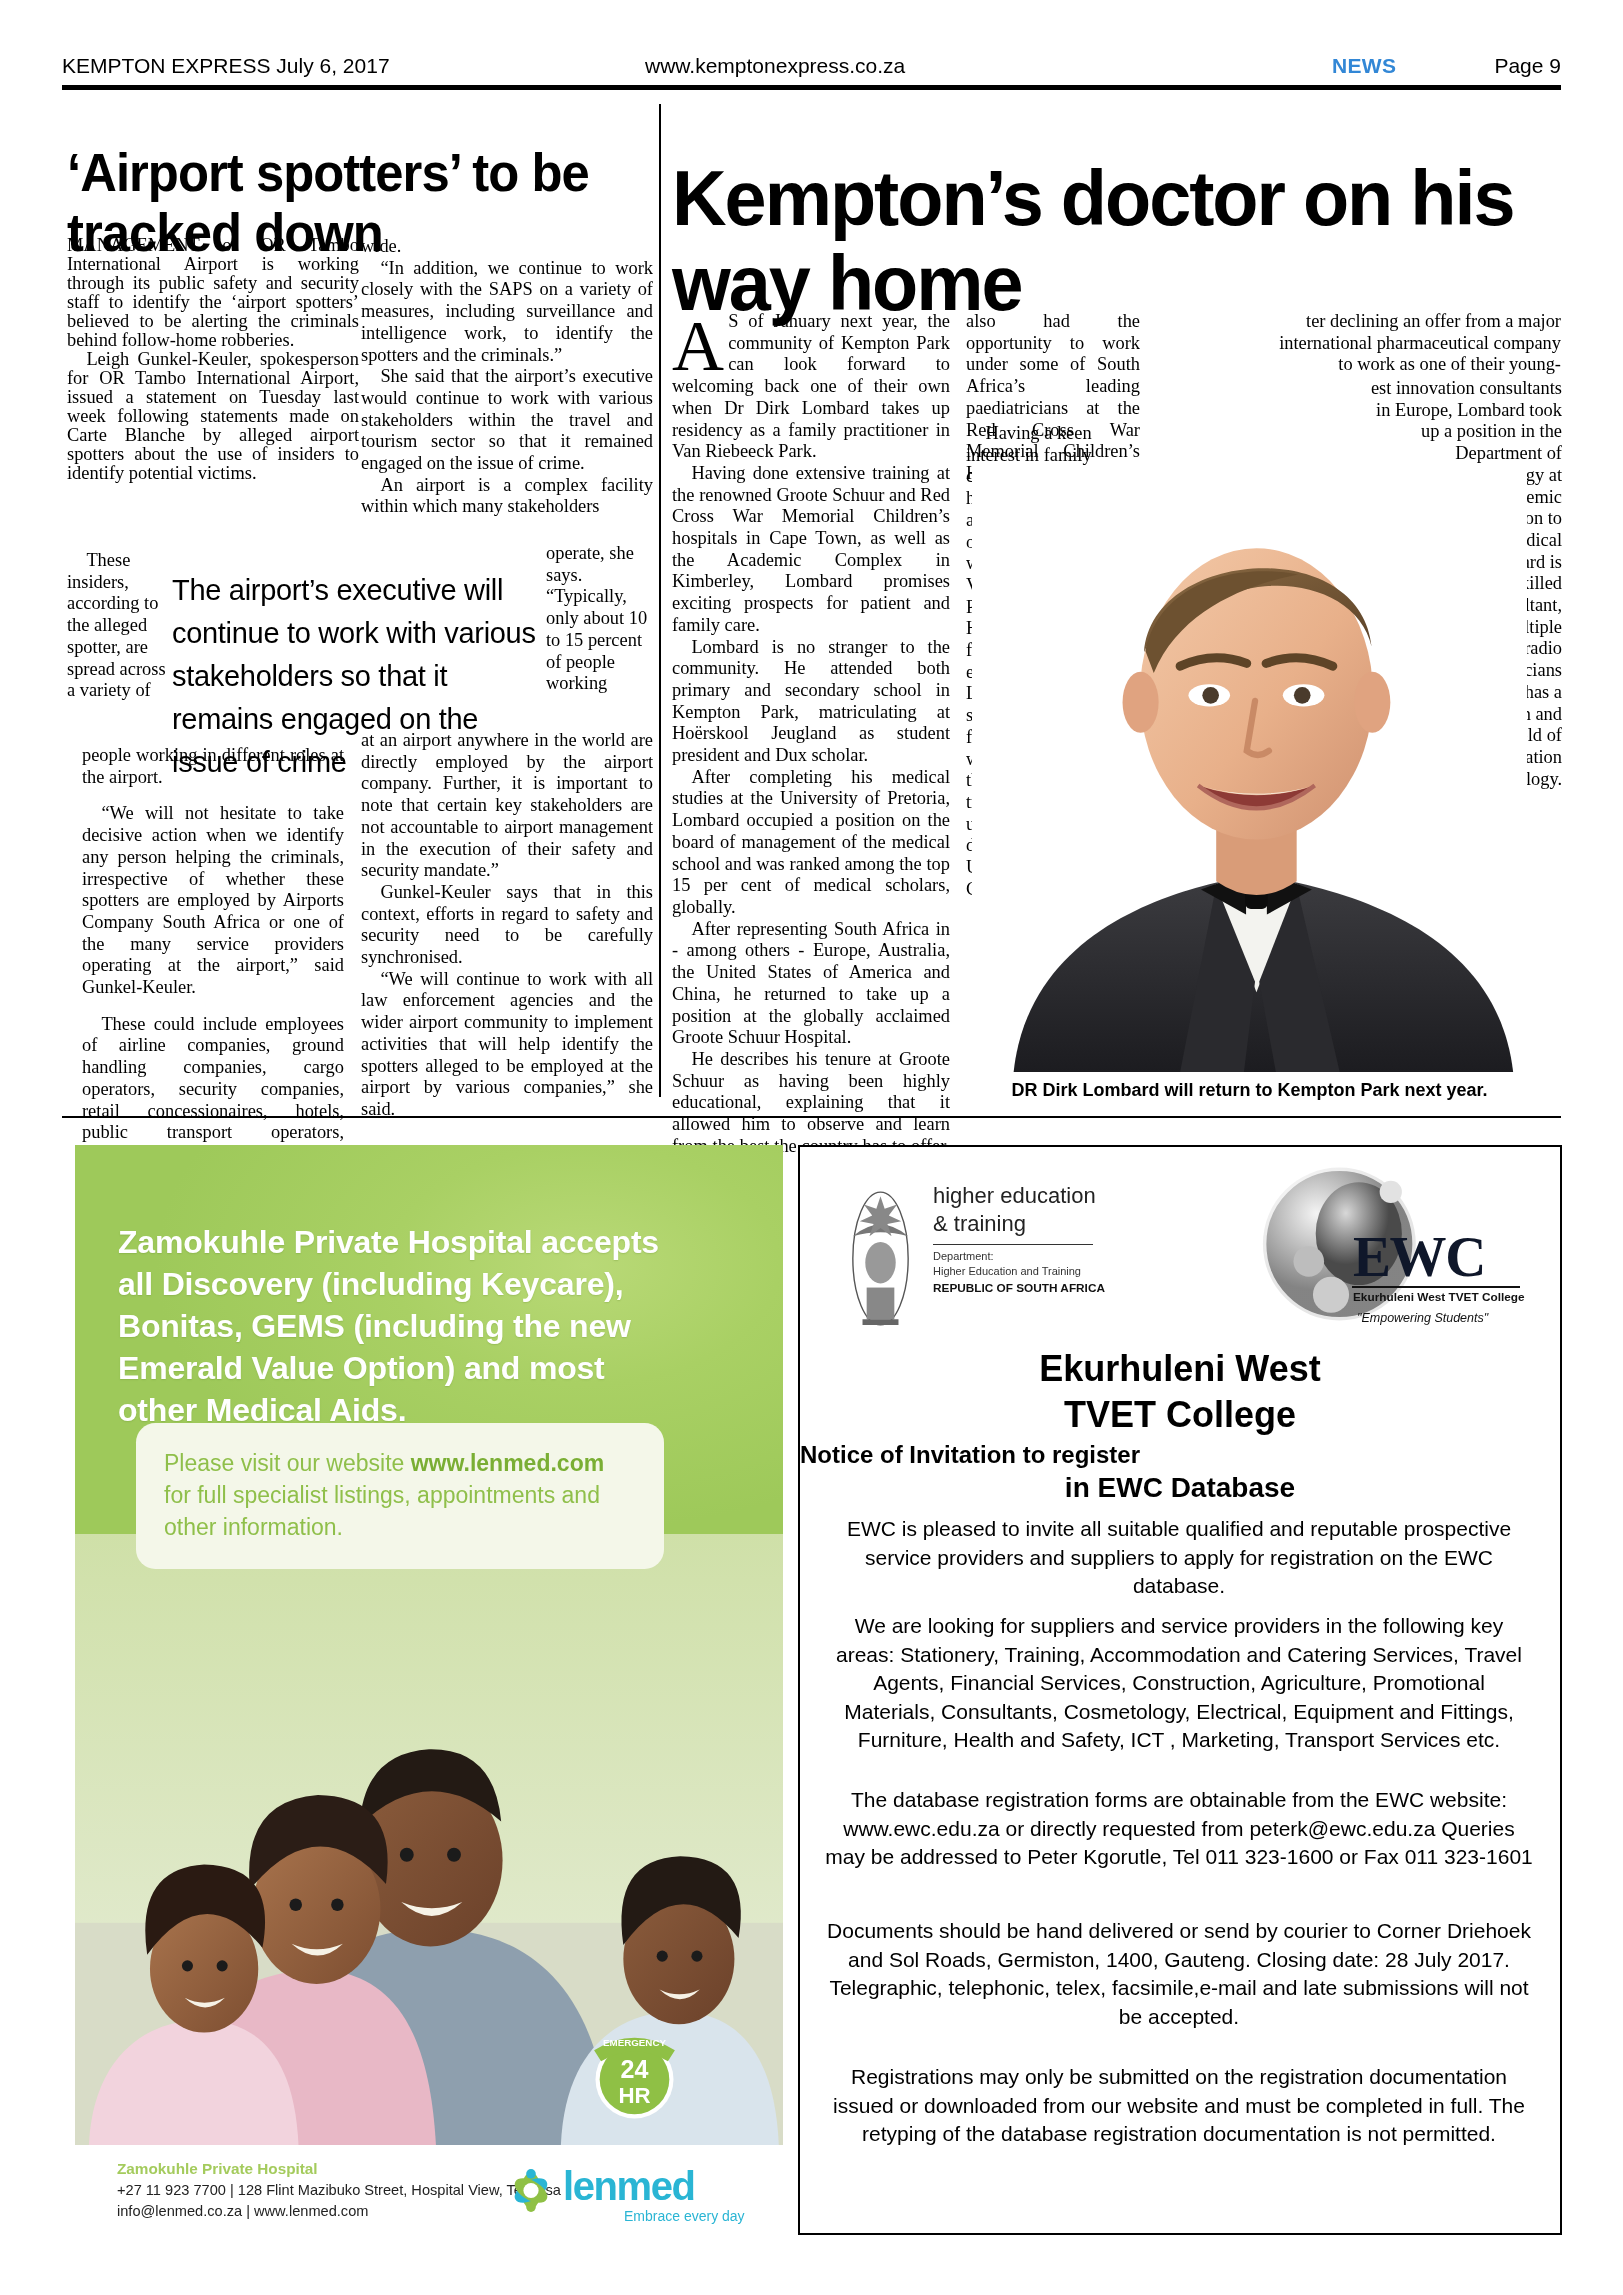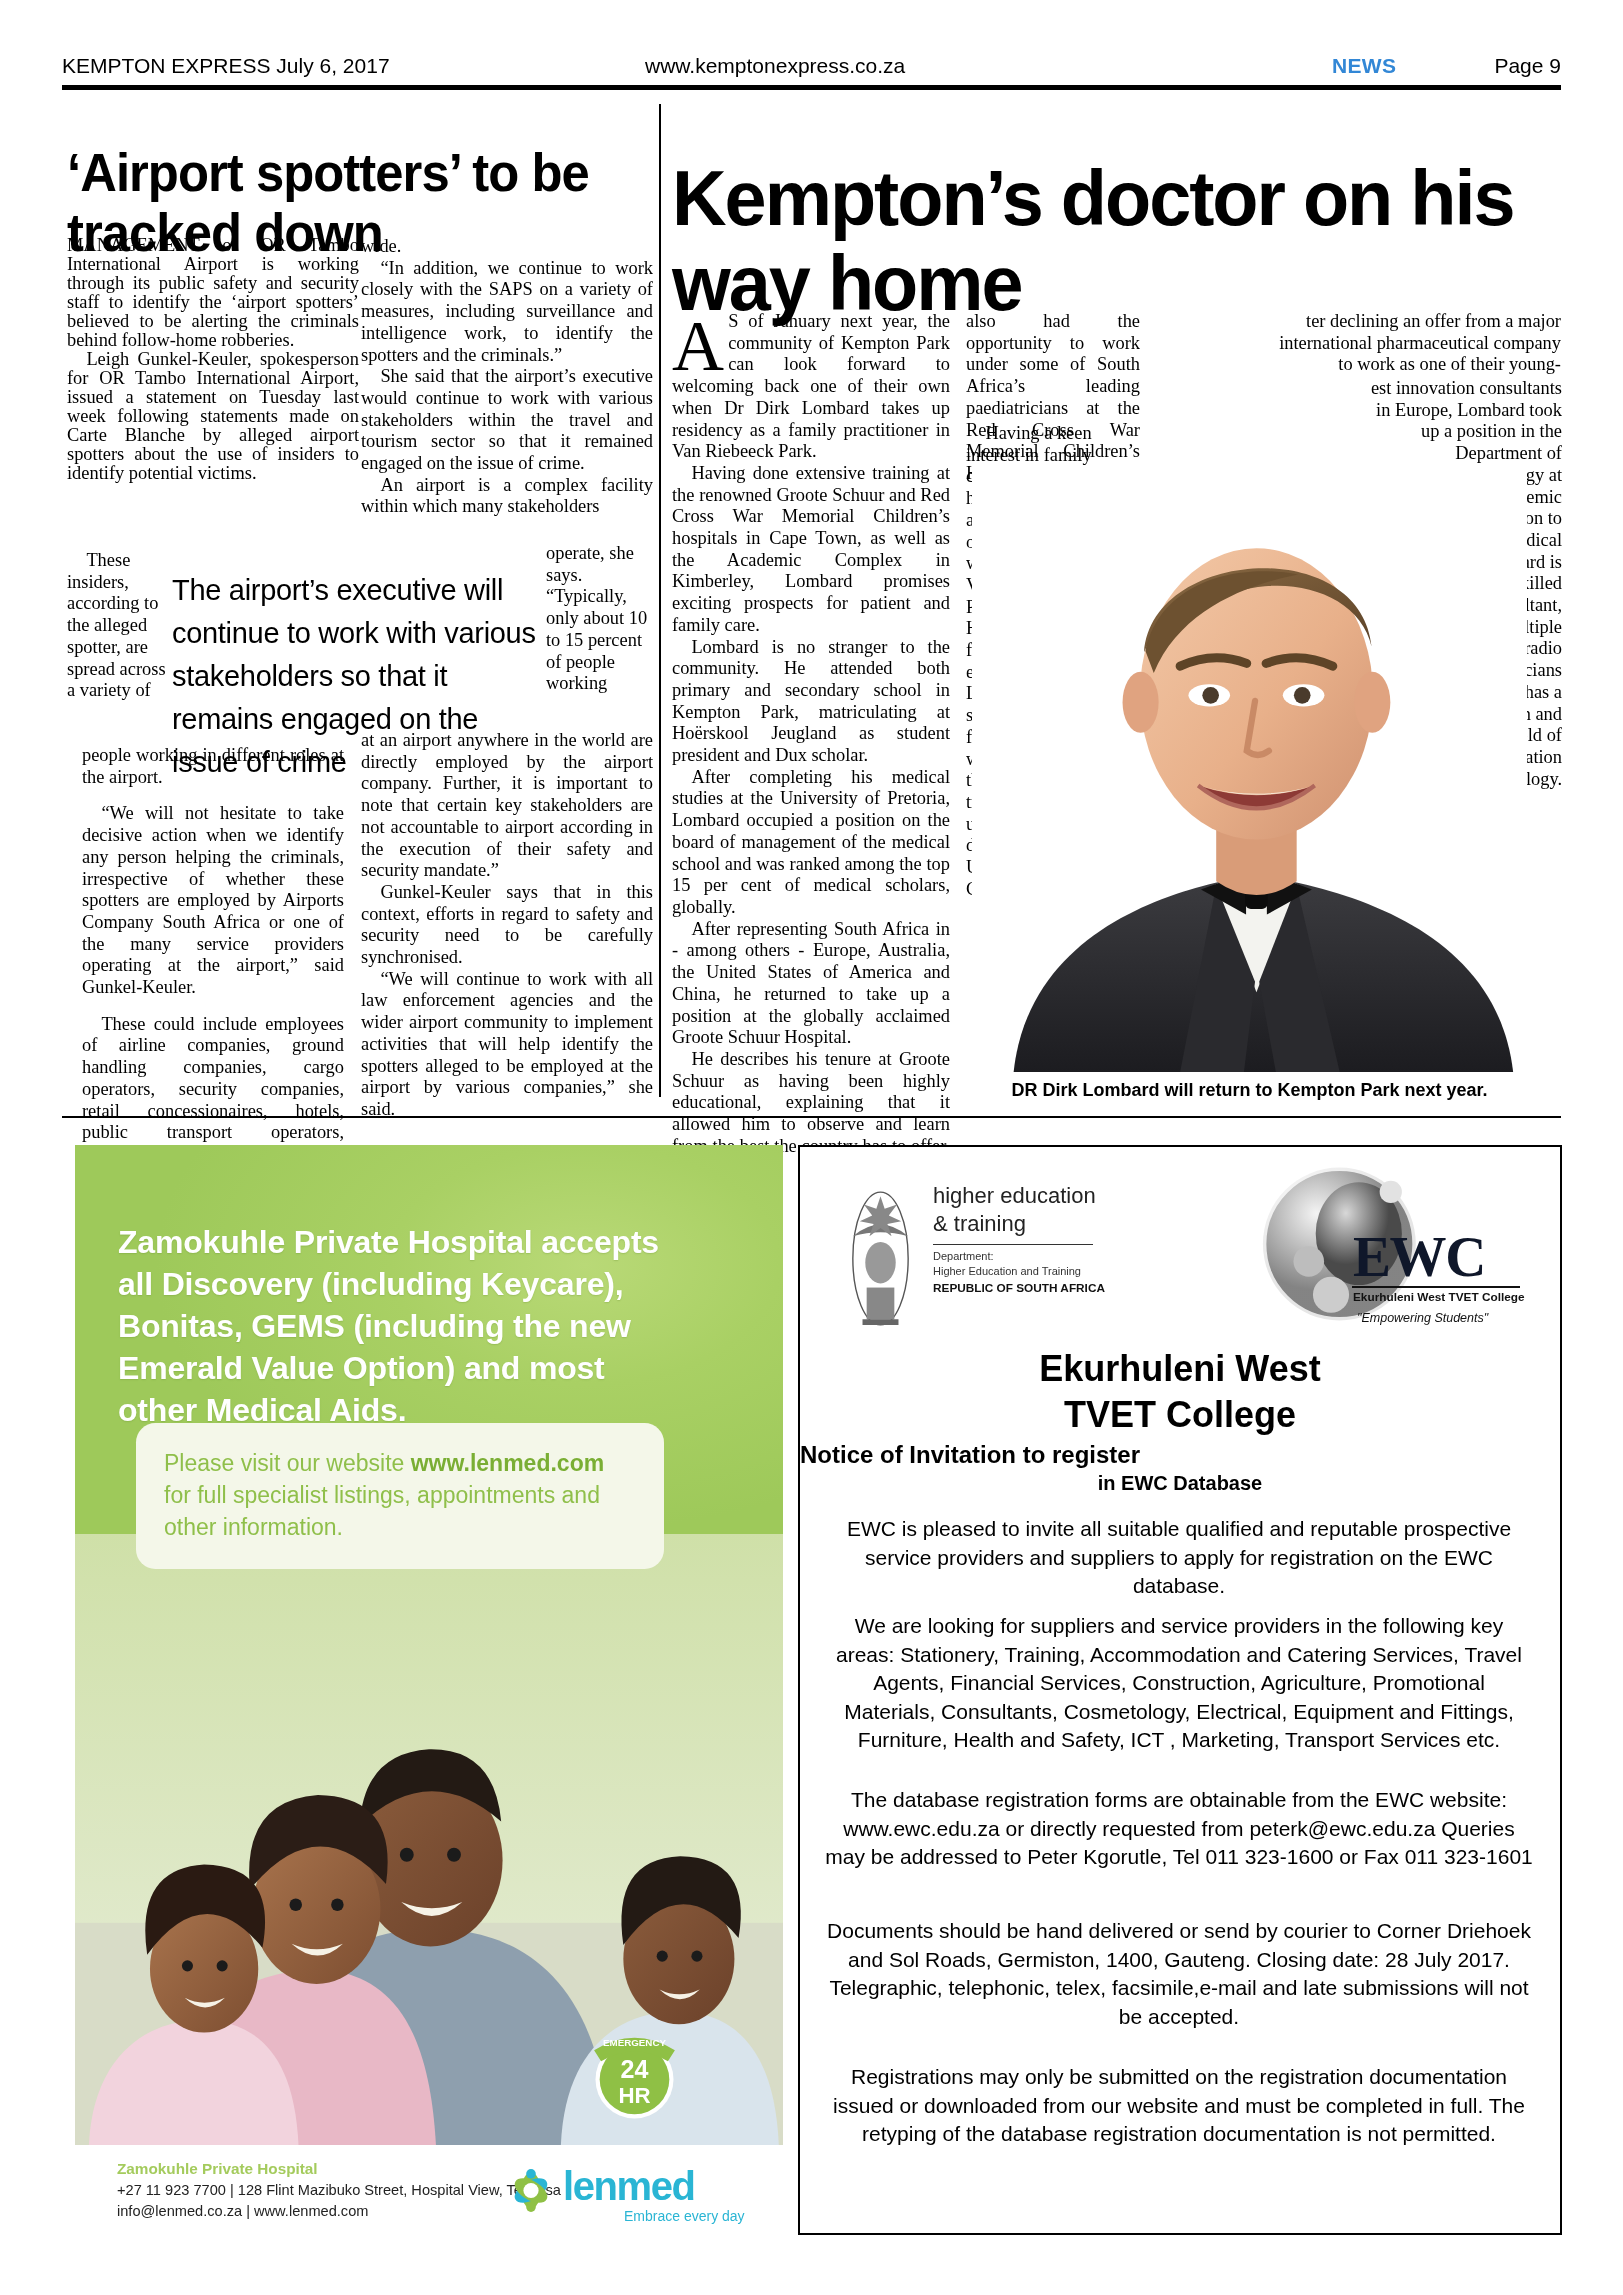--- a/index.html
+++ b/index.html
@@ -175,21 +175,21 @@
     font-family:"Liberation Serif",serif; font-weight:bold; font-size:57px; color:#0f172a;
     letter-spacing:-1.4px;
   }
   #ewc-underline{ position:absolute; left:103px; top:122px; width:168px; height:2.1px; background:#111; }
   #ewc-sub1{ position:absolute; left:104px; top:126px; font-size:11.8px; font-weight:bold; color:#111; }
   #ewc-sub2{ position:absolute; left:108px; top:147px; font-size:12.5px; font-style:italic; color:#111; }
 
   #ewc-t1{ position:absolute; left:0; right:0; top:201px; text-align:center; font-size:36px; font-weight:bold; }
   #ewc-t2{ position:absolute; left:0; right:0; top:247px; text-align:center; font-size:36px; font-weight:bold; }
   #ewc-t3{ position:absolute; left:0; right:0; top:294px; font-size:24px; font-weight:bold; }
-  #ewc-t4{ position:absolute; left:0; right:0; top:325px; text-align:center; font-size:20px; font-weight:bold; }
+  #ewc-t4{ position:absolute; left:0; right:0; top:325px; text-align:center; font-size:28px; font-weight:bold; }
 
   .ewc-para{ position:absolute; left:25px; width:708px; text-align:center; font-size:21px; line-height:28.5px; }
   #ewc-p1{ top:368px; }
   #ewc-p2{ top:465px; }
   #ewc-p3{ top:639px; }
   #ewc-p4{ top:770px; }
   #ewc-p5{ top:916px; }
 </style>
 </head>
 <body>
@@ -222,21 +222,21 @@
 <div id="l-col2a">
   <p class="first">wide.</p>
   <p>“In addition, we continue to work closely with the SAPS on a variety of measures, including surveillance and intelligence work, to identify the spotters and the criminals.”</p>
   <p>She said that the airport’s executive would continue to work with various stakeholders within the travel and tourism sector so that it remained engaged on the issue of crime.</p>
   <p>An airport is a complex facility within which many stakeholders</p>
 </div>
 <div id="l-col2b">
   <p style="text-indent:0">operate, she says. “Typically, only about 10 to 15 percent of people working</p>
 </div>
 <div id="l-col2c">
-  <p style="text-indent:0">at an airport anywhere in the world are directly employed by the airport company. Further, it is important to note that certain key stakeholders are not accountable to airport according in the execution of their safety and security mandate.”</p>
+  <p style="text-indent:0">at an airport anywhere in the world are directly employed by the airport company. Further, it is important to note that certain key stakeholders are not accountable to airport management in the execution of their safety and security mandate.”</p>
   <p>Gunkel-Keuler says that in this context, efforts in regard to safety and security need to be carefully synchronised.</p>
   <p>“We will continue to work with all law enforcement agencies and the wider airport community to implement activities that will help identify the spotters alleged to be employed at the airport by various companies,” she said.</p>
 </div>
 
 <div id="pullquote">The airport’s executive will continue to work with various stakeholders so that it remains engaged on the issue of crime</div>
 
 <h1 id="right-head">Kempton’s doctor on his way home</h1>
 
 <div id="r-col1" class="rcol">
   <span id="dropcap">A</span>

